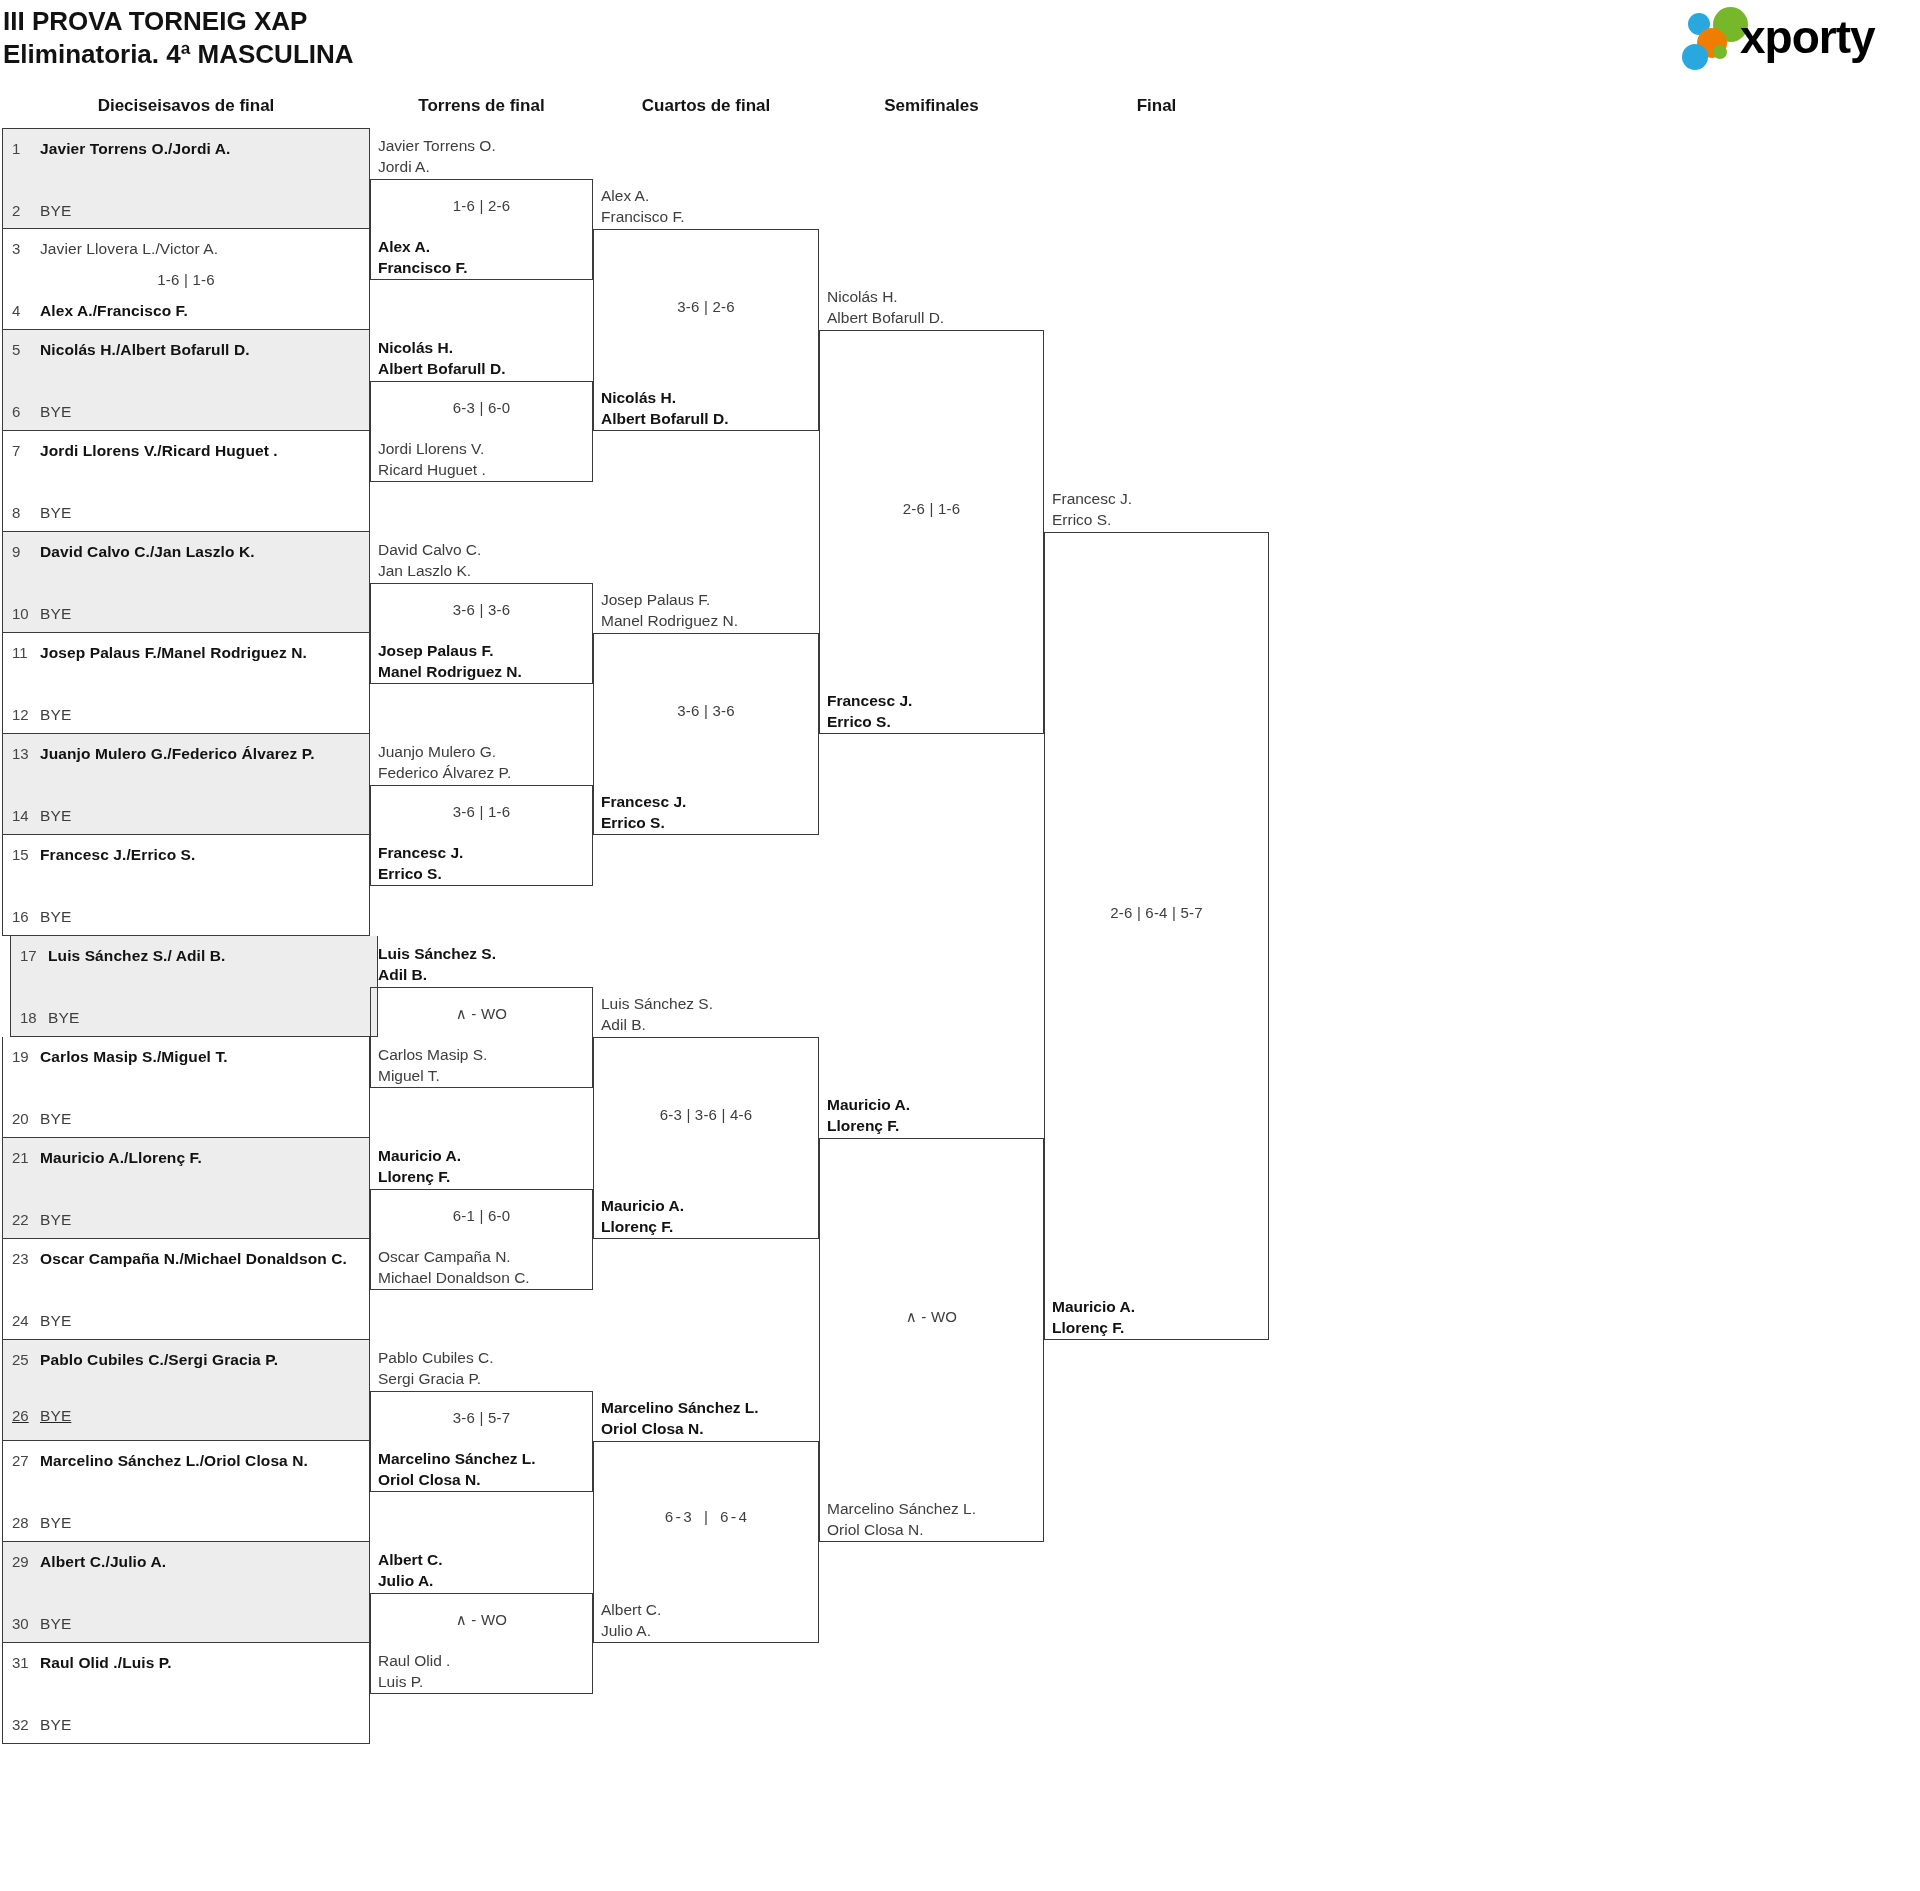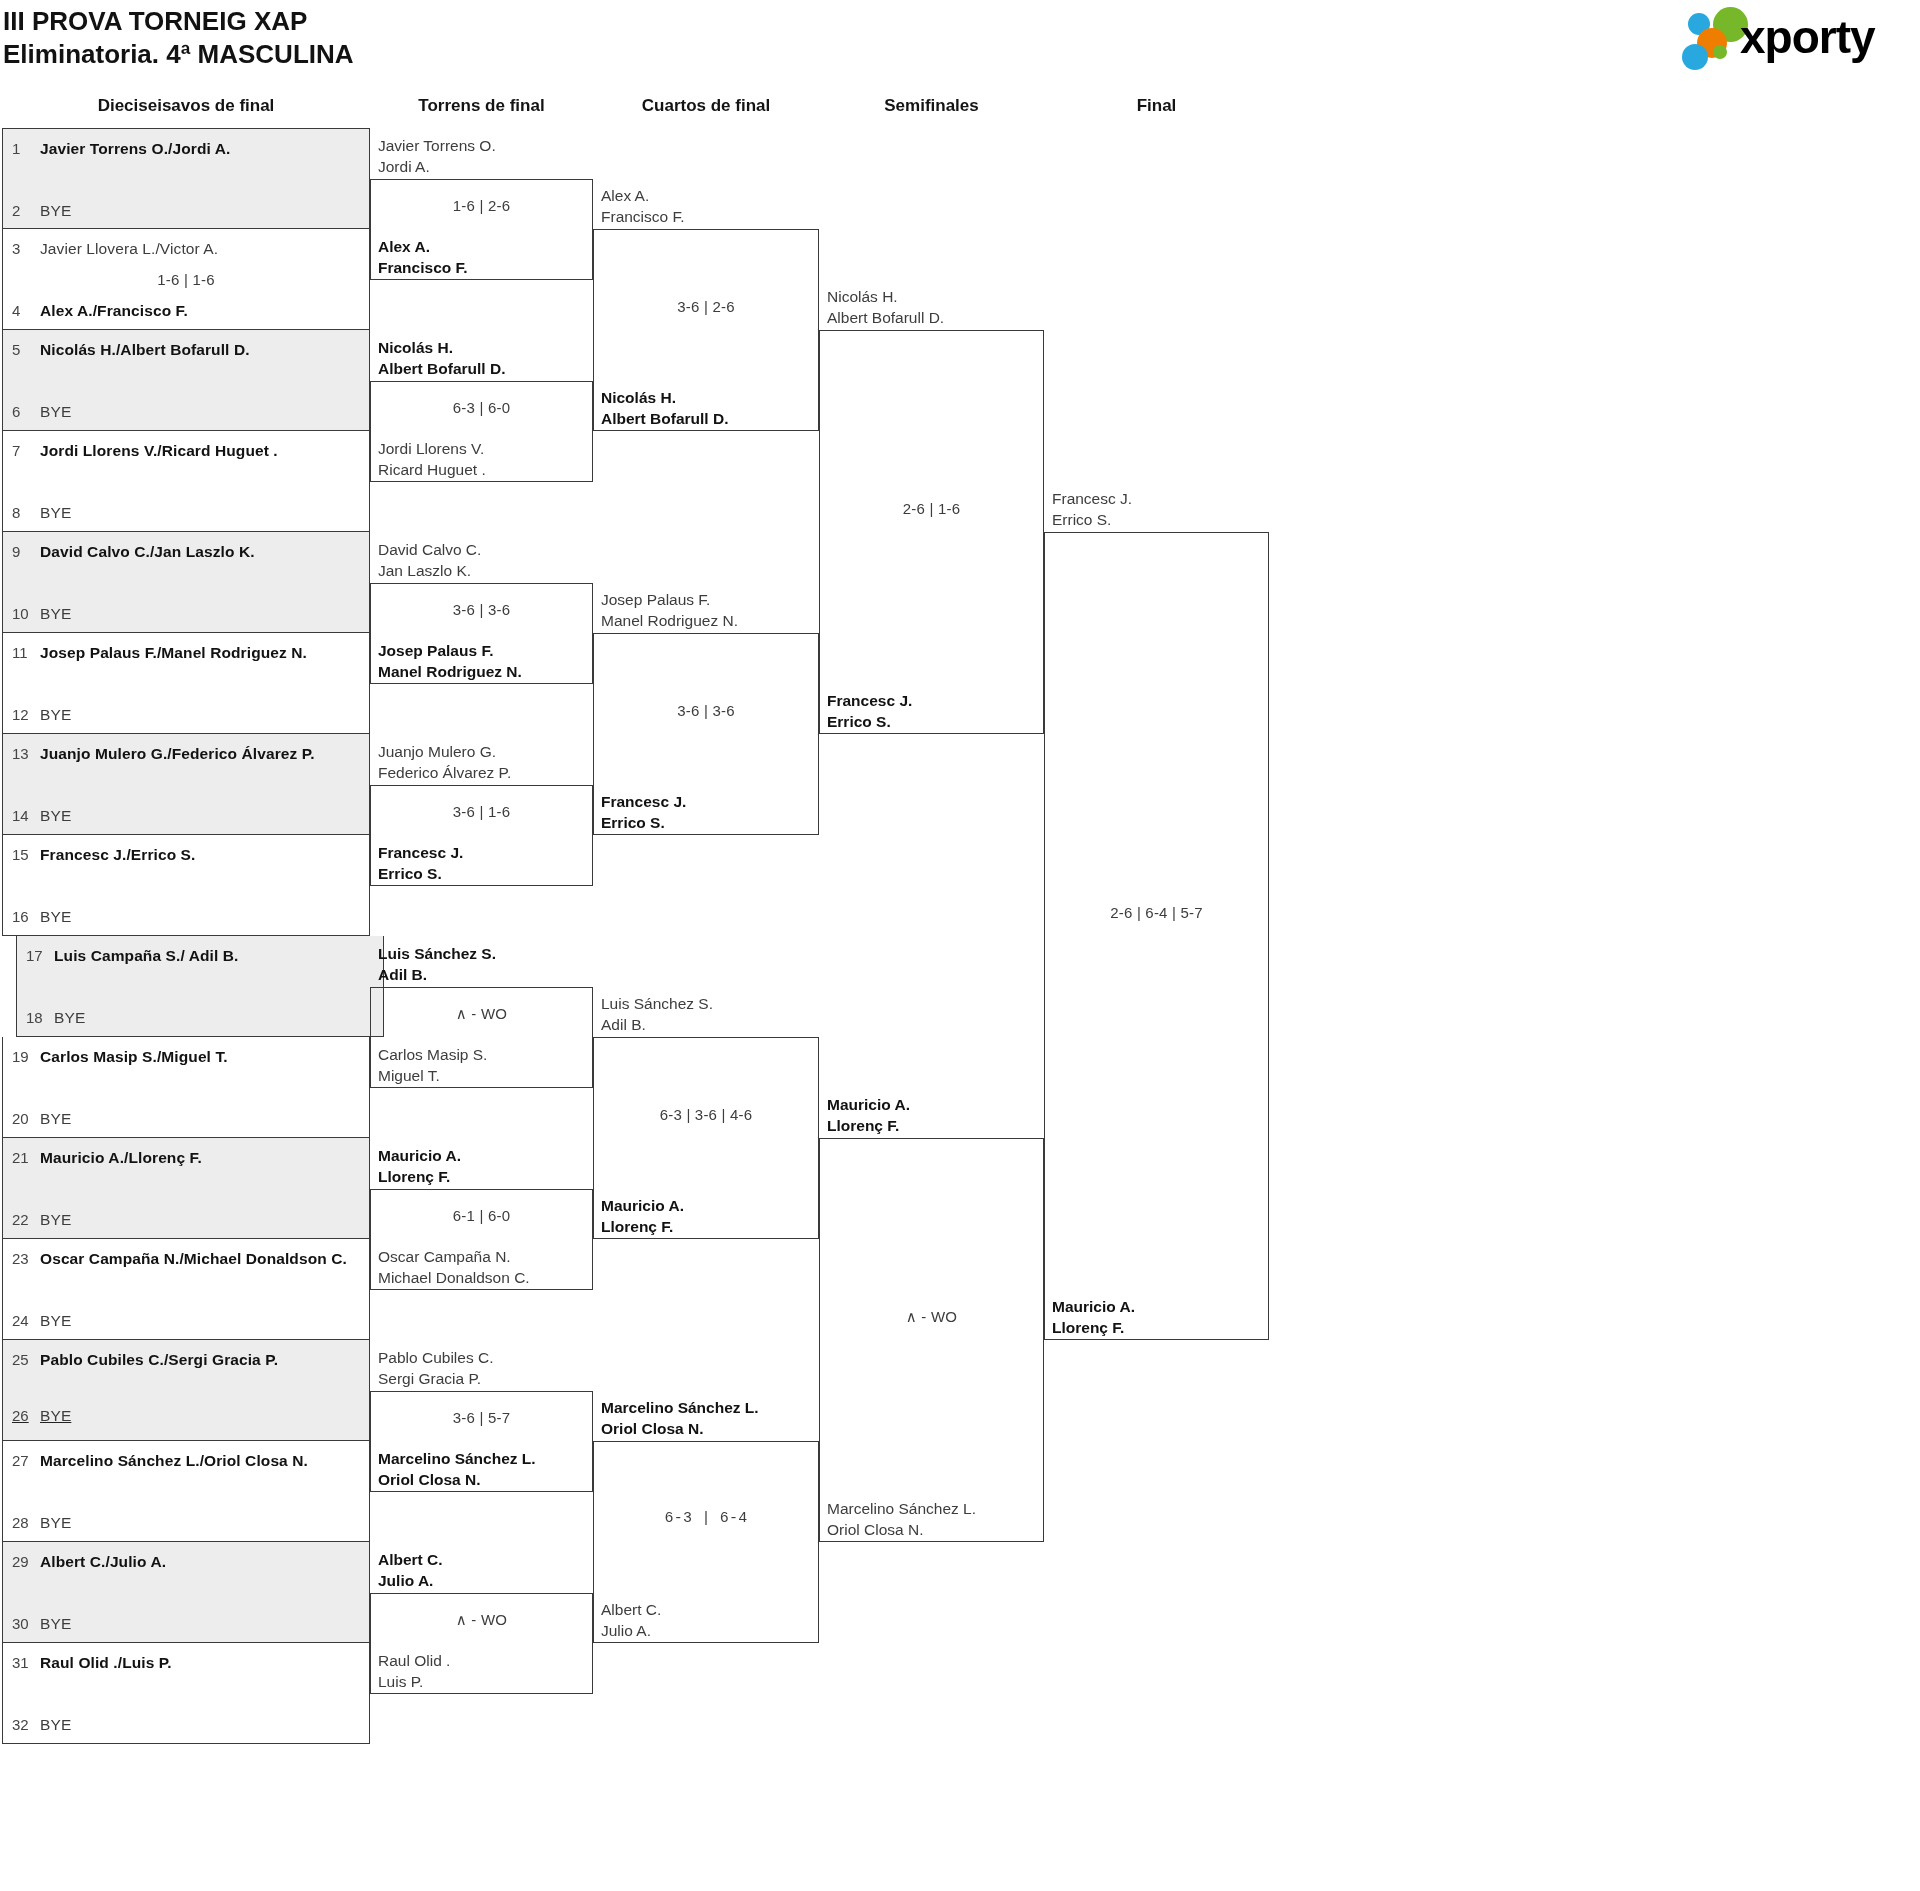--- a/index.html
+++ b/index.html
@@ -124,24 +124,24 @@
     <div class="m32" style="left: 2px; top: 835px; width: 368px; height: 101px; border-top: 0px;">
       <div class="slot" style="top: 11px;">
         <span class="num">15</span>
         <span class="nm b">Francesc J./Errico S.</span>
       </div>
       <div class="slot" style="top: 73px;">
         <span class="num">16</span>
         <span class="nm">BYE</span>
       </div>
     </div>
-    <div class="m32 gray" style="left: 16px; top: 936px; width: 368px; height: 101px; border-top: 0px;">
+    <div class="m32 gray" style="left: 10px; top: 936px; width: 368px; height: 101px; border-top: 0px;">
       <div class="slot" style="top: 11px;">
         <span class="num">17</span>
-        <span class="nm b">Luis Campaña S./ Adil B.</span>
+        <span class="nm b">Luis Sánchez S./ Adil B.</span>
       </div>
       <div class="slot" style="top: 73px;">
         <span class="num">18</span>
         <span class="nm">BYE</span>
       </div>
     </div>
     <div class="m32" style="left: 2px; top: 1037px; width: 368px; height: 101px; border-top: 0px;">
       <div class="slot" style="top: 11px;">
         <span class="num">19</span>
         <span class="nm b">Carlos Masip S./Miguel T.</span>

